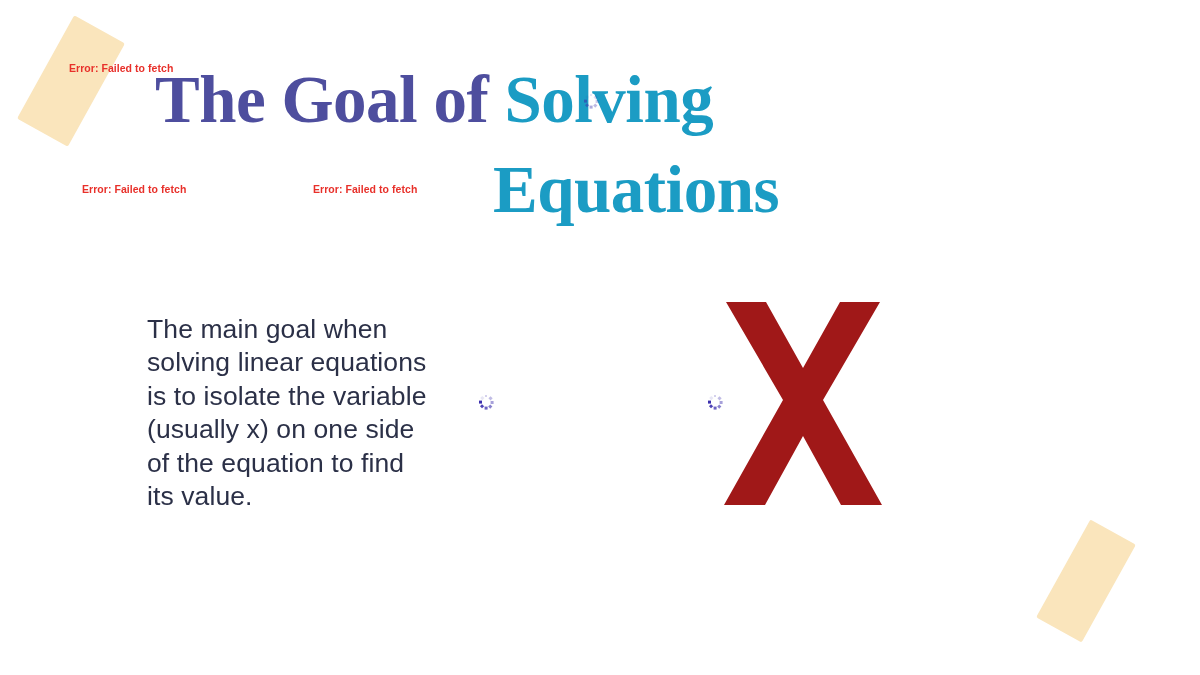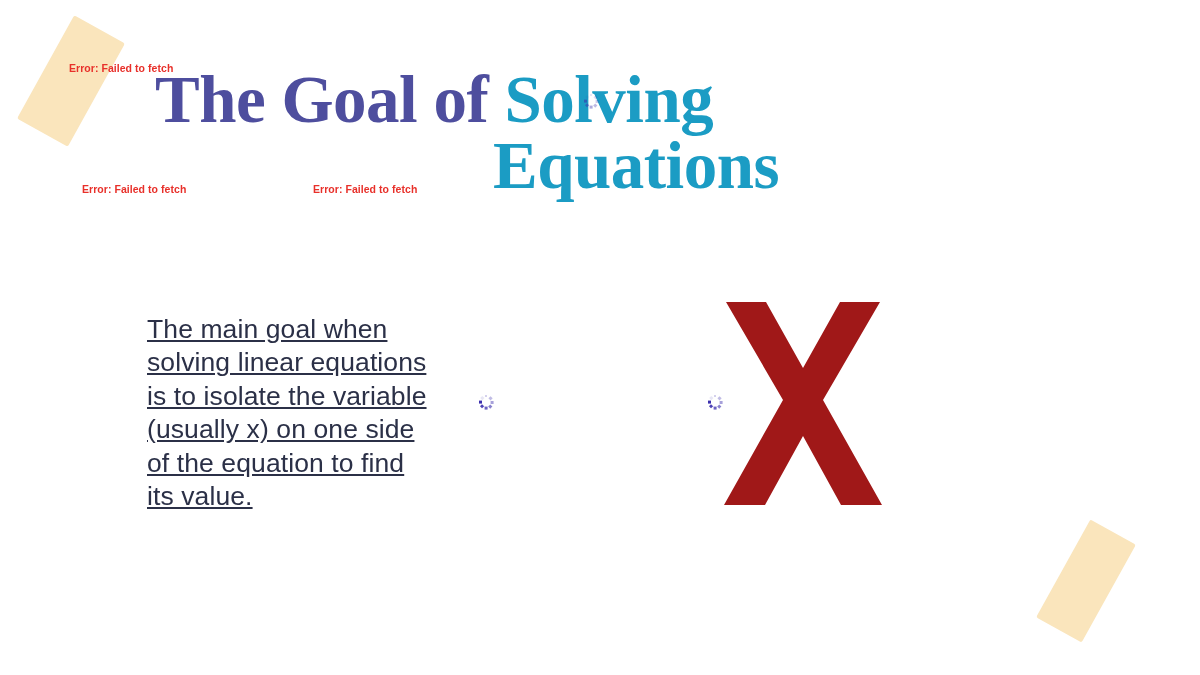--- a/index.html
+++ b/index.html
@@ -50,36 +50,36 @@
     font-family: "Liberation Serif", serif;
     font-weight: bold;
     font-size: 67px;
     line-height: 66px;
     letter-spacing: -0.5px;
     white-space: nowrap;
   }
   #title-line-2 {
     text-align: right;
     padding-right: 36px;
+    margin-top: 24px;
   }
   .title-part-a { color: #4e4e9e; }
   .title-part-b { color: #1b9cc4; }
 
   
   #body-text {
     position: absolute;
     left: 147px;
     top: 286px;
     width: 290px;
     color: #2b3047;
     font-size: 26.5px;
     line-height: 33.6px;
     font-weight: 400;
     letter-spacing: 0.1px;
-    text-decoration: underline;
   }
 
   
   #x-mark {
     position: absolute;
     left: 722px;
     top: 296px;
     width: 162px;
     height: 215px;
   }

